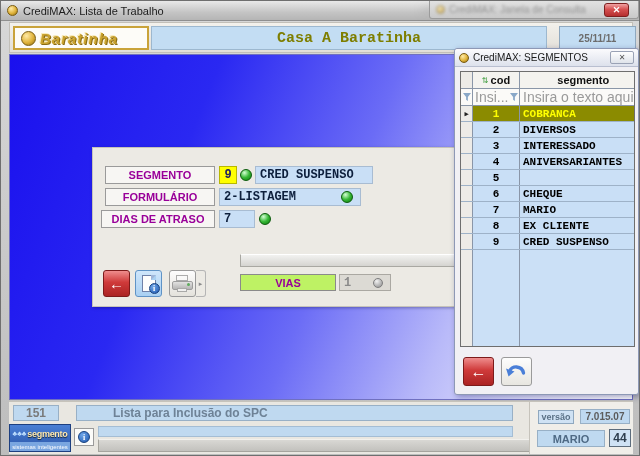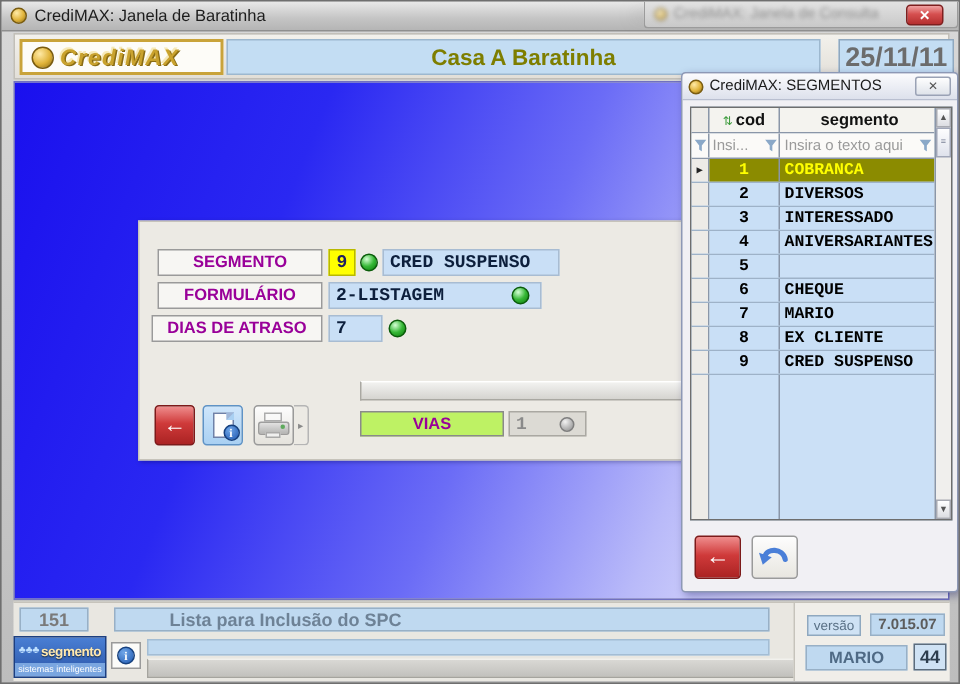--- a/index.html
+++ b/index.html
@@ -27,25 +27,25 @@
                justify-content:center; line-height:1; cursor:default; }
 
   
   .header { position:absolute; left:8px; top:21px; width:624px; height:31px;
             background:linear-gradient(#f3f1ec,#e2dfd8); border:1px solid #c2bfb8; }
   .logo-box { position:absolute; left:3px; top:3px; width:136px; height:24px; background:#fdfcf8;
               border:2px solid #c9a33a; display:flex; align-items:center; padding-left:4px; }
   .logo-text { font-size:15px; font-weight:bold; font-style:italic; color:#c9a22e; margin-left:4px;
                letter-spacing:1px; text-shadow:1px 1px 0 #8a6c14, -1px -1px 0 #f6e9b8; }
   .banner { position:absolute; left:141px; top:3px; width:396px; height:24px; background:#c3ddf3;
-            border:1px solid #9db8cf; display:flex; align-items:center; justify-content:center; }
+            border:1px solid #9db8cf; display:flex; align-items:center; justify-content:center;font-family:Liberation Mono, monospace; }
   .banner-text { font-size:15px; font-weight:bold; color:#7e7e00; }
   .date-box { position:absolute; left:549px; top:3px; width:77px; height:24px; background:#c3ddf3;
               border:1px solid #8fa8bf; display:flex; align-items:center; justify-content:center;
-              font-size:18px; font-weight:bold; color:#6c6c6c; }
+              font-size:10px; font-weight:bold; color:#6c6c6c; }
 
   
   .content { position:absolute; left:8px; top:53px; width:624px; height:346px;
              border:1px solid #7070c0;
              background:linear-gradient(112deg, #1a10ee 0%, #2a28f2 28%, #6b6cf6 52%,
                         #b9baf9 72%, #e8e8fd 88%, #ffffff 100%); }
 
   .form-panel { position:absolute; left:82px; top:92px; width:380px; height:160px;
                 background:#eceae4; border:1px solid #c6c3ba;
                 box-shadow:1px 1px 3px rgba(0,0,60,.35); }
@@ -111,21 +111,21 @@
   .g-inner { flex:1; display:flex; }
   .g-cols { flex:1; display:flex; flex-direction:column; }
   .g-head { height:17px; display:flex; background:#f4f3ef; border-bottom:1px solid #8a96a8; }
   .g-filter { height:17px; display:flex; background:#fbfaf8; border-bottom:1px solid #8a96a8; }
   .sel-cell { width:12px; flex:none; background:#edebe7; border-right:1px solid #8a96a8;
               display:flex; align-items:center; justify-content:center; font-size:7px; color:#222; }
   .cod-cell { width:47px; flex:none; border-right:1px solid #8a96a8; display:flex;
               align-items:center; justify-content:center; }
   .segm-cell { flex:1; display:flex; align-items:center; padding-left:3px; overflow:hidden; white-space:nowrap; }
   .hd-txt { font-size:11px; font-weight:bold; color:#111; }
-  .flt-txt { font-size:10px; color:#9a9a9a; overflow:hidden; white-space:nowrap; }
+  .flt-txt { font-size:14px; color:#9a9a9a; overflow:hidden; white-space:nowrap; }
   .g-row { height:16px; display:flex; border-bottom:1px solid #9eb2c8; font-size:11px;
            font-family:"Liberation Mono", monospace; font-weight:bold; color:#000; }
   .g-row .cod-cell, .g-row .segm-cell { background:#c9dff6; }
   .g-row.selected .cod-cell, .g-row.selected .segm-cell { background:#8b8b00; color:#ffff00; }
   .g-fill { flex:1; display:flex; }
   .g-fill .sel-cell { align-items:flex-start; }
   .scrollbar { width:11px; flex:none; border-left:1px solid #8a96a8; background:#f0efed;
                display:flex; flex-direction:column; align-items:stretch; }
   .sb-btn { height:13px; border:1px solid #a8aab2; background:linear-gradient(#ffffff,#dcdde2);
             font-size:6px; color:#555; display:flex; align-items:center; justify-content:center; }
@@ -160,52 +160,52 @@
                  background:radial-gradient(circle at 35% 30%, #6fa6e8, #1f58b0); border:1px solid #16407e;
                  display:flex; align-items:center; justify-content:center; font-family:"Liberation Serif", serif; }
   .bluebar { position:absolute; left:89px; top:24px; width:415px; height:11px;
              background:#bfd9f0; border:1px solid #a4bdd4; }
   .graybar { position:absolute; left:89px; top:37px; width:437px; height:13px;
              background:linear-gradient(#d9d8d4,#c2c1bd); border:1px solid #a5a49e; border-top-color:#f2f1ed; }
   .ver-panel { position:absolute; left:520px; top:0; width:104px; height:52px;
                background:#f0eee9; border-left:1px solid #c6c3bb; }
   .ver-btn { position:absolute; left:8px; top:8px; width:36px; height:14px; background:#cfe2f4;
              border:1px solid #8fa8bf; font-size:9px; color:#5a7186; display:flex;
-             align-items:center; justify-content:center; }
+             align-items:center; justify-content:center;font-weight:bold; }
   .ver-val { position:absolute; left:50px; top:7px; width:50px; height:15px; background:#bfd9f0;
              border:1px solid #98b0c6; font-size:10px; font-weight:bold; color:#5c5c5c;
              display:flex; align-items:center; justify-content:center; }
   .mario { position:absolute; left:7px; top:28px; width:68px; height:17px; background:#bfd9f0;
            border:1px solid #98b0c6; font-size:11px; font-weight:bold; color:#4f6a85;
            display:flex; align-items:center; justify-content:center; }
   .m44 { position:absolute; left:79px; top:27px; width:22px; height:18px; background:#cfe2f4;
          border:1px solid #5c6c7c; font-size:12px; font-weight:bold; color:#2e3e4e;
          display:flex; align-items:center; justify-content:center; }
   .funnel-svg { flex:none; margin:0 1px; }
 </style>
 </head>
 <body>
 
 <div class="screen">
 
   <div class="titlebar">
     <span class="coin"></span>
-    <span class="titlebar-text">CrediMAX: Janela de Baratinha</span>
+    <span class="titlebar-text">CrediMAX: Lista de Trabalho</span>
   </div>
 
   <div class="inactive-bar">
     <span class="coin blurred" style="width:9px;height:9px;"></span>
     <span class="inactive-title blurred">CrediMAX: Janela de Consulta</span>
     <span class="close-red">✕</span>
   </div>
 
   <div class="header">
     <div class="logo-box">
       <span class="coin" style="width:15px;height:15px;margin-left:2px;"></span>
-      <span class="logo-text">CrediMAX</span>
+      <span class="logo-text">Baratinha</span>
     </div>
     <div class="banner">
       <span class="banner-text">Casa A Baratinha</span>
     </div>
     <div class="date-box">25/11/11</div>
   </div>
 
   <div class="content">
 
     <div class="form-panel">

